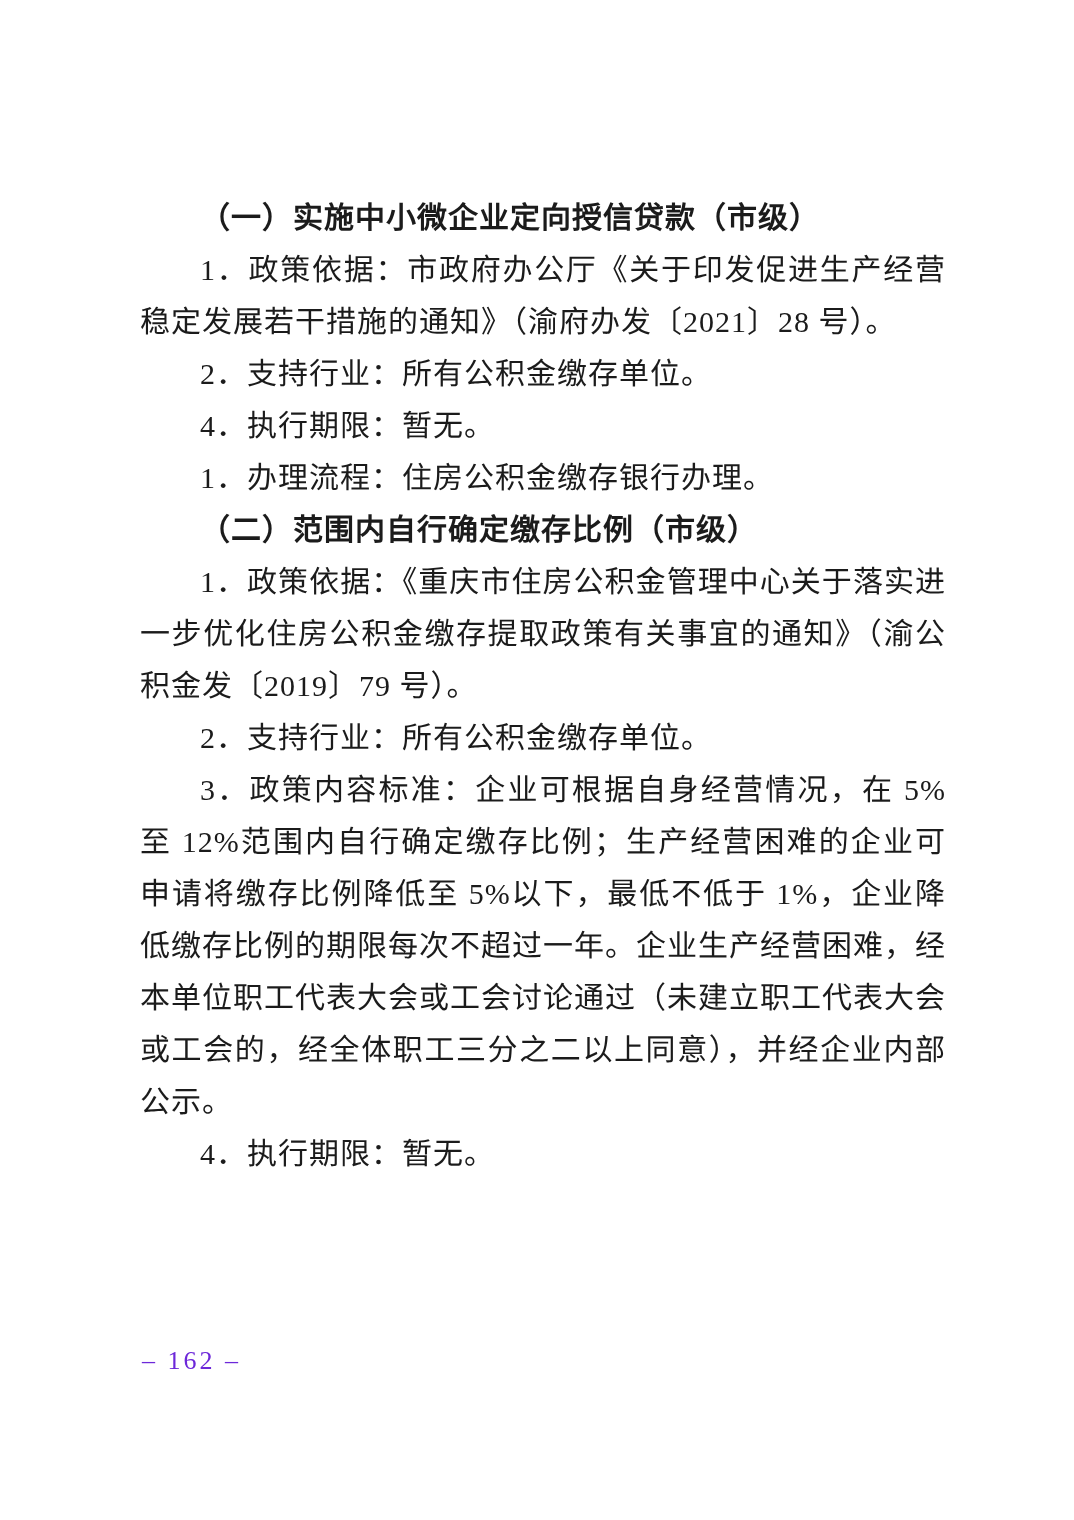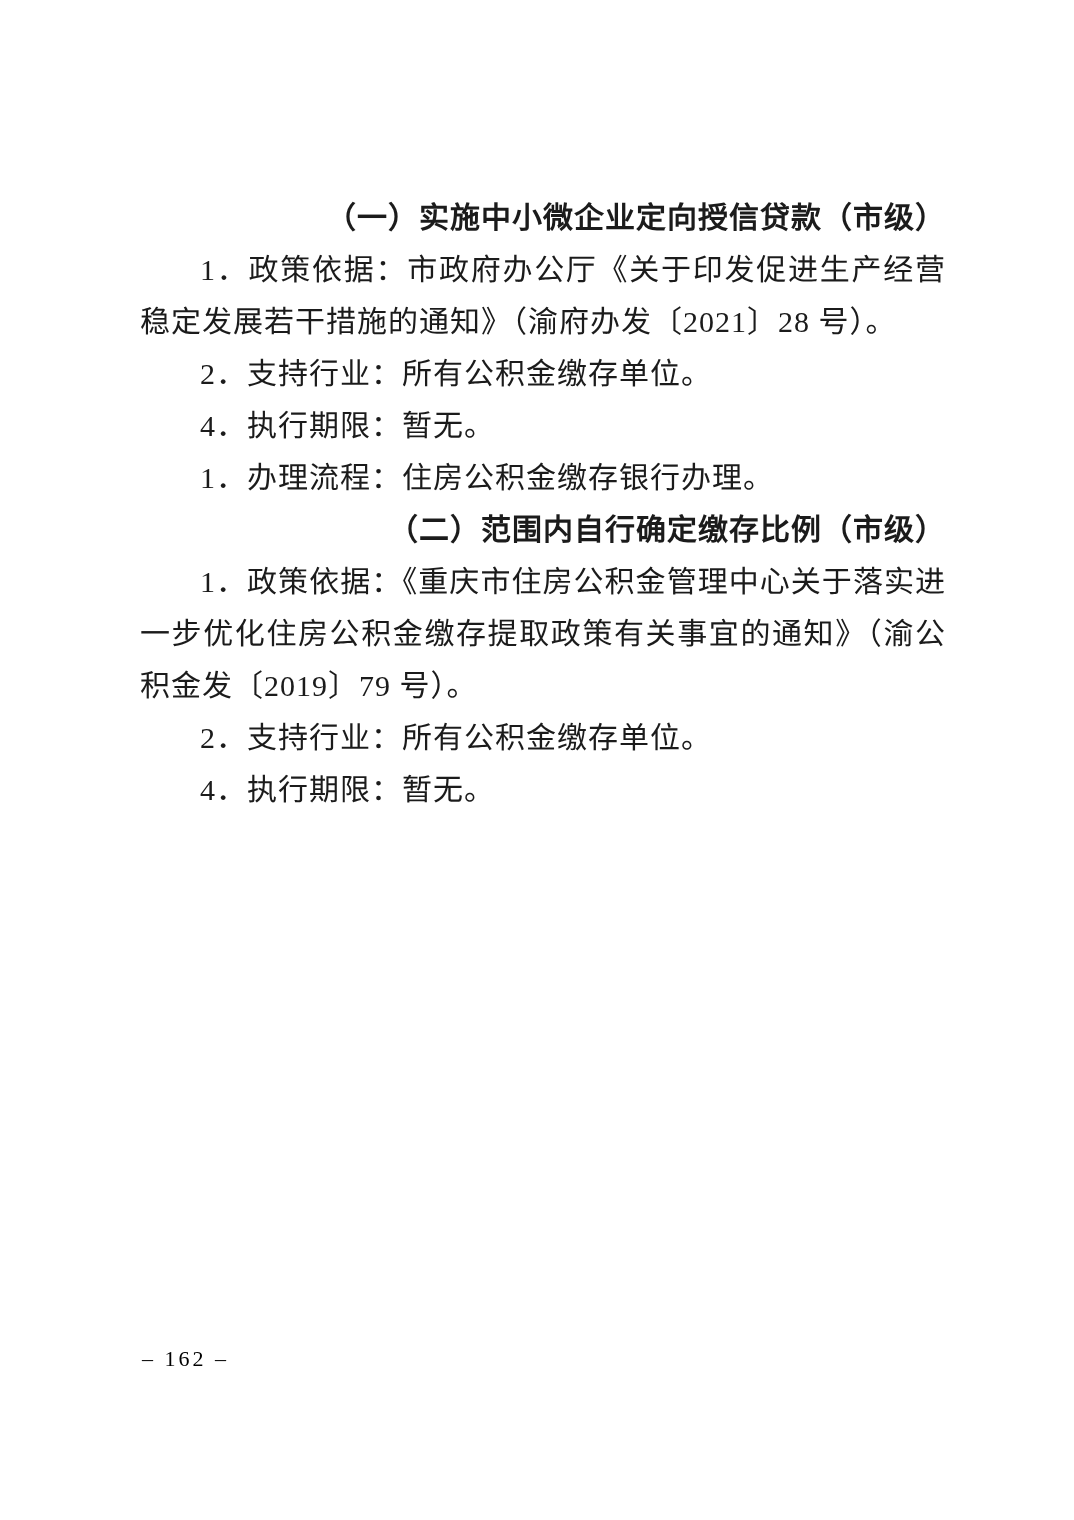--- a/index.html
+++ b/index.html
@@ -27,40 +27,41 @@
     font-size: 30px;
     line-height: 52px;
     letter-spacing: 1px;
     text-align: justify;
     text-justify: inter-ideograph;
     text-indent: 2em;
     color: #1b1b1b;
   }
   .content p.heading {
     font-weight: bold;
-    text-align: right;
+    text-align: left;
   }
   .page-number {
     position: absolute;
     left: 142px;
     top: 1346px;
-    font-size: 22px;
+    font-size: 26px;
     letter-spacing: 3px;
-    color: #000000;
+    color: #6d28d9;
   }
 </style>
 </head>
 <body>
 
 <div class="page">
   <div class="content">
     <p class="heading">（一）实施中小微企业定向授信贷款（市级）</p>
     <p class="body">1．政策依据：市政府办公厅《关于印发促进生产经营稳定发展若干措施的通知》（渝府办发〔2021〕28 号）。</p>
     <p class="body">2．支持行业：所有公积金缴存单位。</p>
     <p class="body">4．执行期限：暂无。</p>
     <p class="body">1．办理流程：住房公积金缴存银行办理。</p>
     <p class="heading">（二）范围内自行确定缴存比例（市级）</p>
     <p class="body">1．政策依据：《重庆市住房公积金管理中心关于落实进一步优化住房公积金缴存提取政策有关事宜的通知》（渝公积金发〔2019〕79 号）。</p>
     <p class="body">2．支持行业：所有公积金缴存单位。</p>
+    <p class="body">3．政策内容标准：企业可根据自身经营情况，在 5%至 12%范围内自行确定缴存比例；生产经营困难的企业可申请将缴存比例降低至 5%以下，最低不低于 1%，企业降低缴存比例的期限每次不超过一年。企业生产经营困难，经本单位职工代表大会或工会讨论通过（未建立职工代表大会或工会的，经全体职工三分之二以上同意），并经企业内部公示。</p>
     <p class="body">4．执行期限：暂无。</p>
   </div>
   <div class="page-number">– 162 –</div>
 </div>
 
 </body></html>

